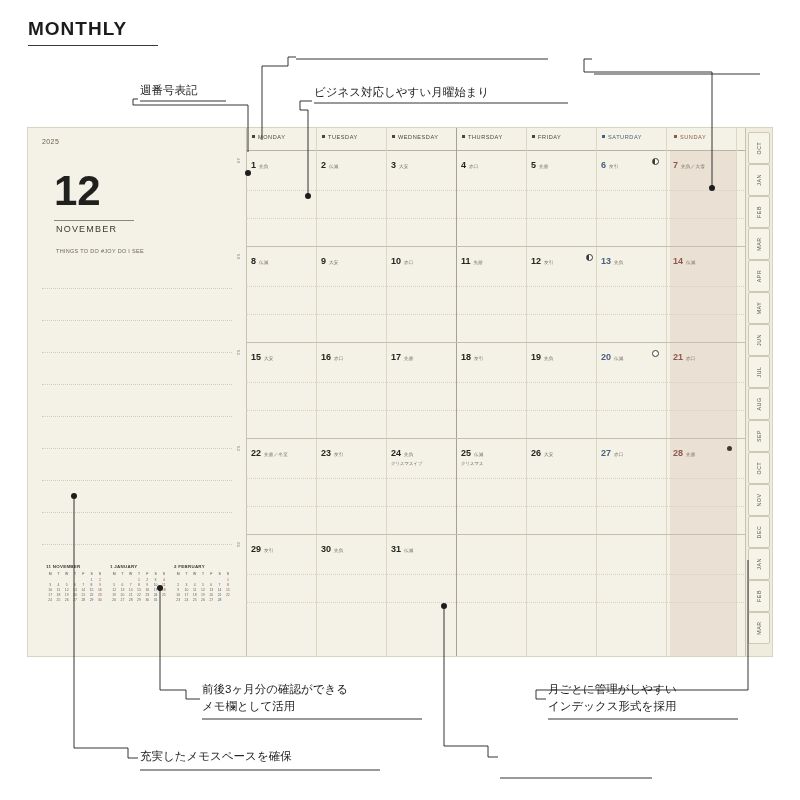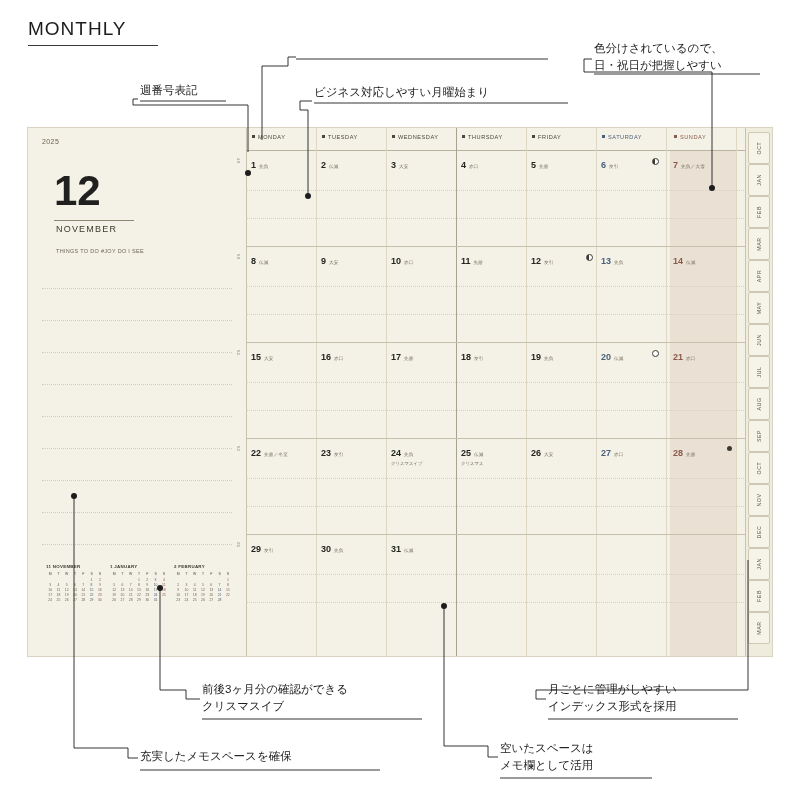--- a/index.html
+++ b/index.html
@@ -9,21 +9,21 @@
     font-family:"Liberation Sans", sans-serif;
     color:#2b2b2b;
     position:relative;
     overflow:hidden;
   }
   .root{position:absolute;inset:0;}
 
   
   .title{
     position:absolute;left:28px;top:18px;
-    font-size:19px;font-weight:normal;letter-spacing:1px;
+    font-size:19px;font-weight:bold;letter-spacing:1px;
     color:#1c1c1c;
   }
   .title-rule{
     position:absolute;left:28px;top:45px;width:130px;height:1px;background:#3a3a3a;
   }
 
   
   .anno{
     position:absolute;
     font-size:11.5px;line-height:1.5;
@@ -131,29 +131,25 @@
 </head>
 <body>
 
 <div class="root">
 
   <div class="title">MONTHLY</div>
   <div class="title-rule"></div>
 
   <div class="anno" style="left:140px;top:82px;">週番号表記</div>
   <div class="anno" style="left:314px;top:84px;">ビジネス対応しやすい月曜始まり</div>
-  <div class="anno" style="left:594px;top:40px;">色分けされているので、
-日・祝日が把握しやすい</div>
   <div class="anno" style="left:202px;top:681px;">前後3ヶ月分の確認ができる
-クリスマスイブ</div>
+メモ欄として活用</div>
   <div class="anno" style="left:140px;top:748px;">充実したメモスペースを確保</div>
   <div class="anno" style="left:548px;top:681px;">月ごとに管理がしやすい
 インデックス形式を採用</div>
-  <div class="anno" style="left:500px;top:740px;">空いたスペースは
-メモ欄として活用</div>
 
   <div class="planner">
 
     <div class="left-page">
       <div class="year">2025</div>
       <div class="bignum">12</div>
       <div style="position:absolute;left:26px;top:92px;width:80px;height:1px;background:#8c8675;"></div>
       <div class="monthname">NOVEMBER</div>
       <div class="todo">THINGS TO DO
 #JOY

